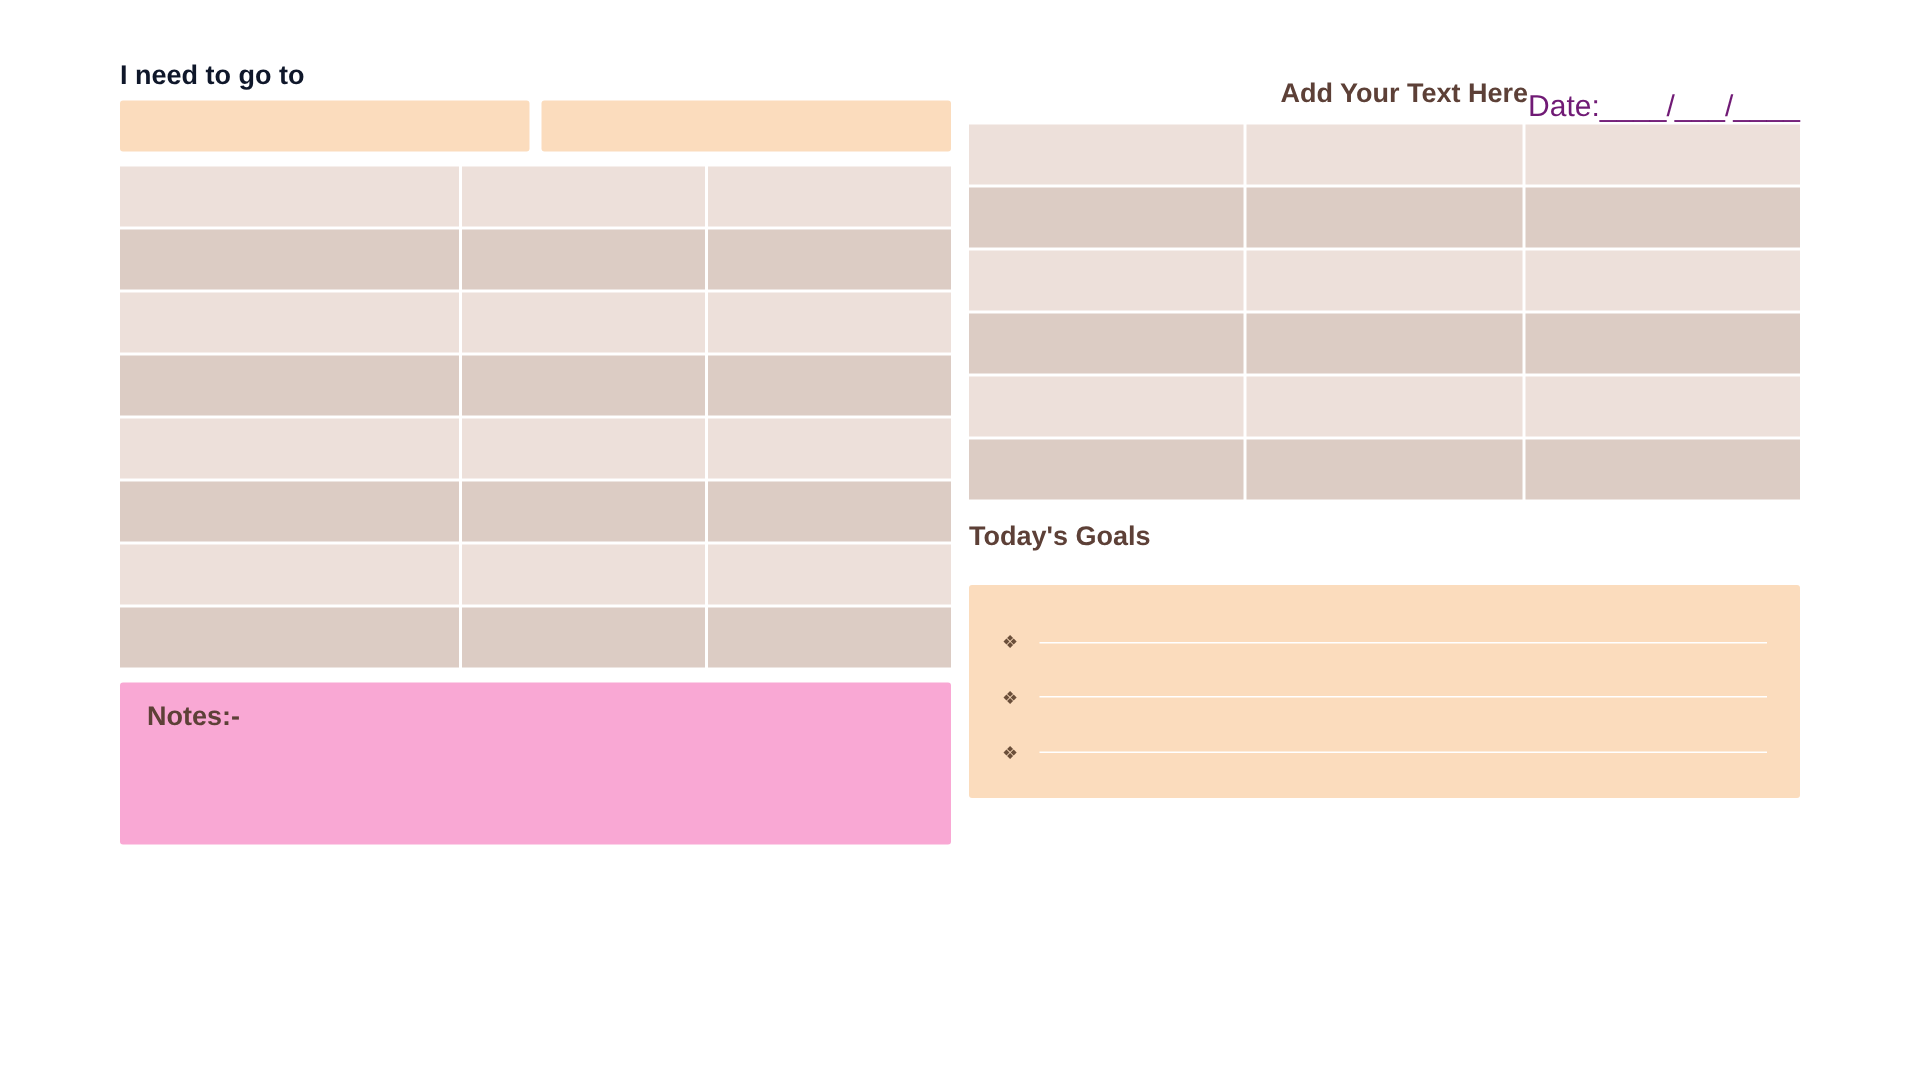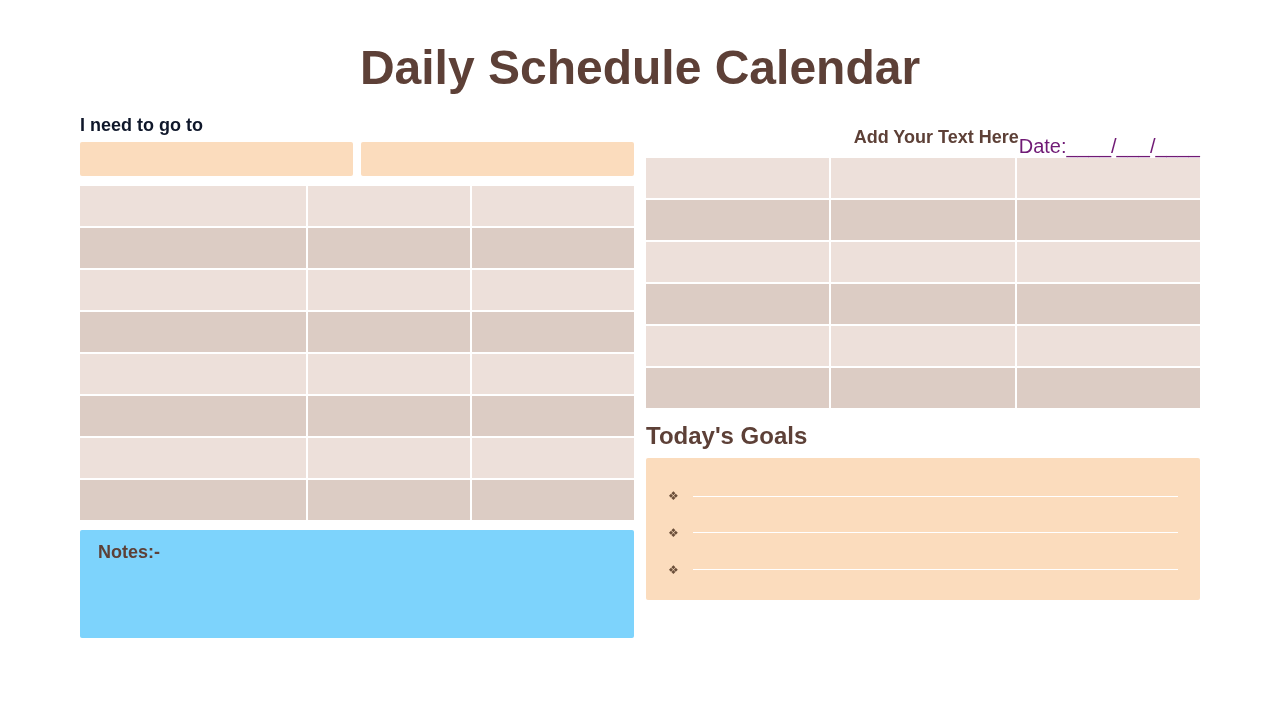--- a/index.html
+++ b/index.html
@@ -74,37 +74,37 @@
     gap: 2px;
     height: 40px;
   }
   .cell {
     flex: 1;
   }
   .cell.wide { flex: 1.4; }
   .row-light .cell { background: #ede0da; }
   .row-dark  .cell { background: #dcccc4; }
   .notes-box {
-    background: #7dd3fc;
+    background: #f9a8d4;
     margin-top: 10px;
     height: 108px;
     padding: 12px 18px;
     border-radius: 2px;
   }
   .notes-label {
     font-size: 18px;
     font-weight: 600;
     color: #5d4037;
   }
   .goals-label {
-    font-size: 24px;
+    font-size: 18px;
     font-weight: 600;
     color: #5d4037;
     margin-top: 14px;
-    margin-bottom: 8px;
+    margin-bottom: 22px;
   }
   .goals-box {
     background: #fbdcbd;
     height: 142px;
     padding: 20px 22px 12px 22px;
     border-radius: 2px;
     display: flex;
     flex-direction: column;
     justify-content: space-around;
   }
@@ -121,21 +121,20 @@
     flex: 1;
     border-bottom: 1px solid #ffffff;
     height: 1px;
   }
 </style>
 </head>
 <body>
 
 <div class="page">
 
-  <h1 class="title">Daily Schedule Calendar</h1>
 
   <div class="columns">
 
     <div class="col-left">
       <div class="need-label">I need to go to</div>
       <div class="need-inputs">
         <div class="peach-box"></div>
         <div class="peach-box"></div>
       </div>
 

